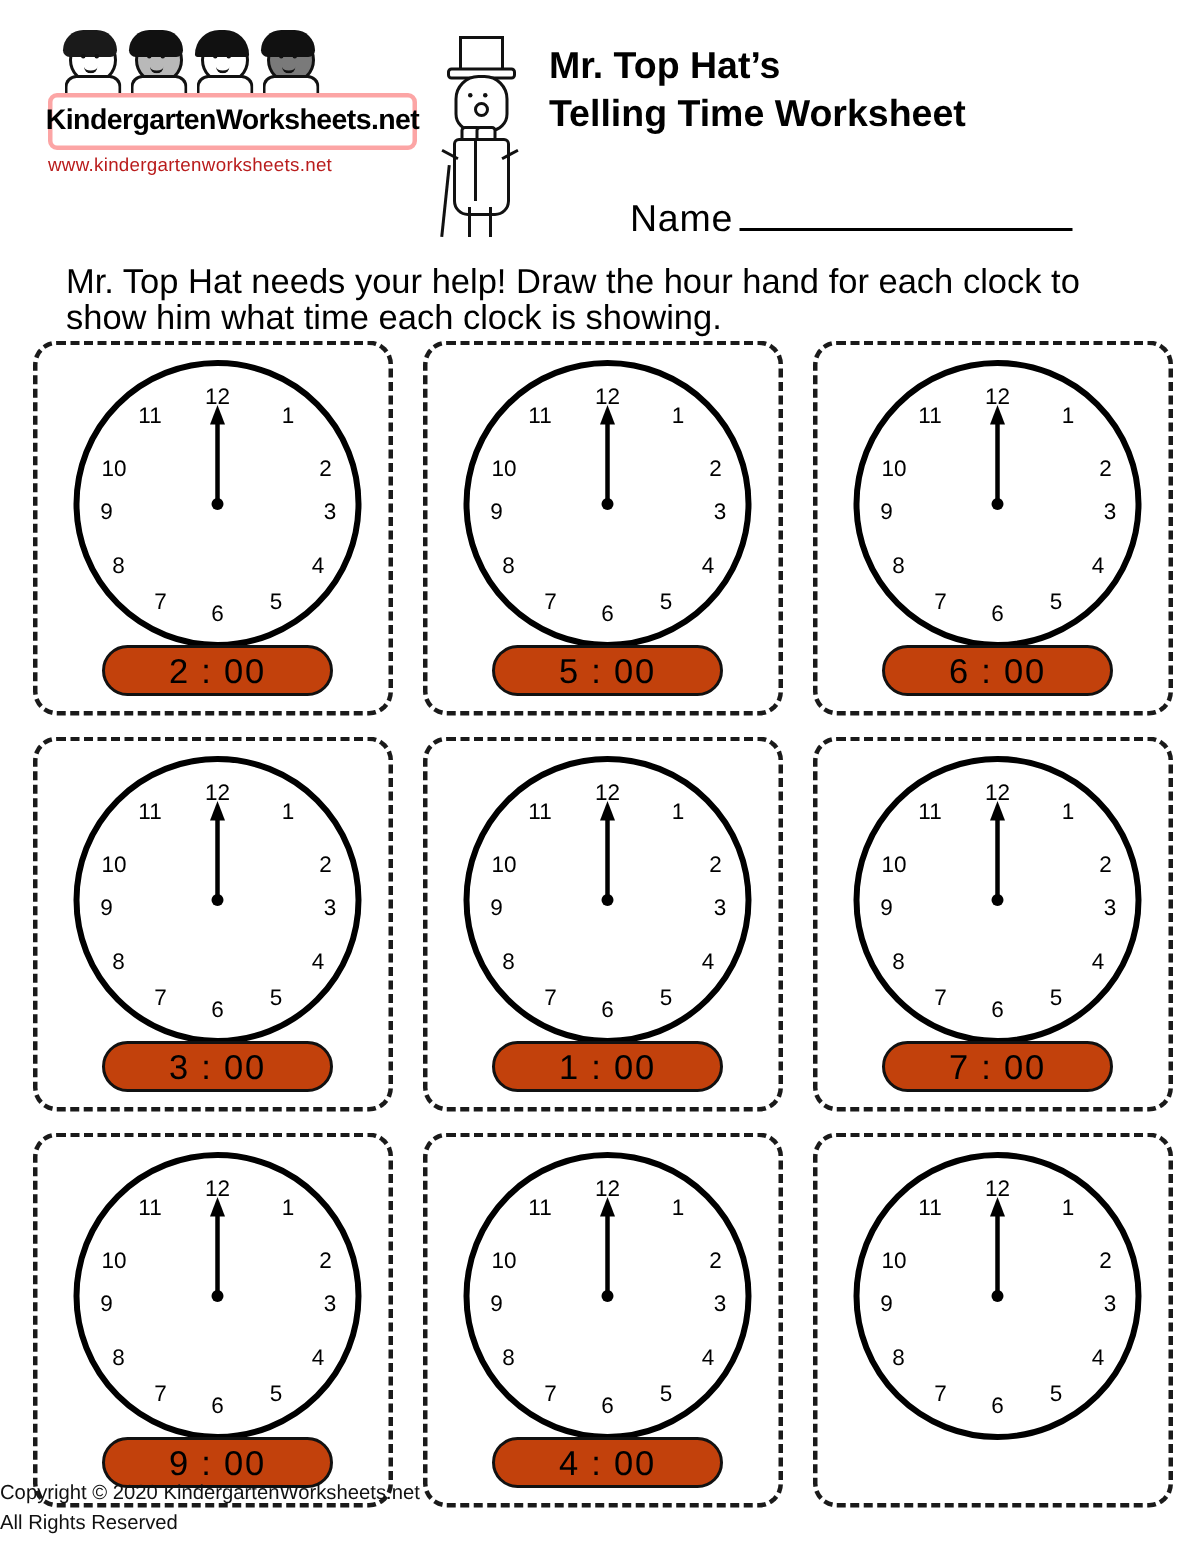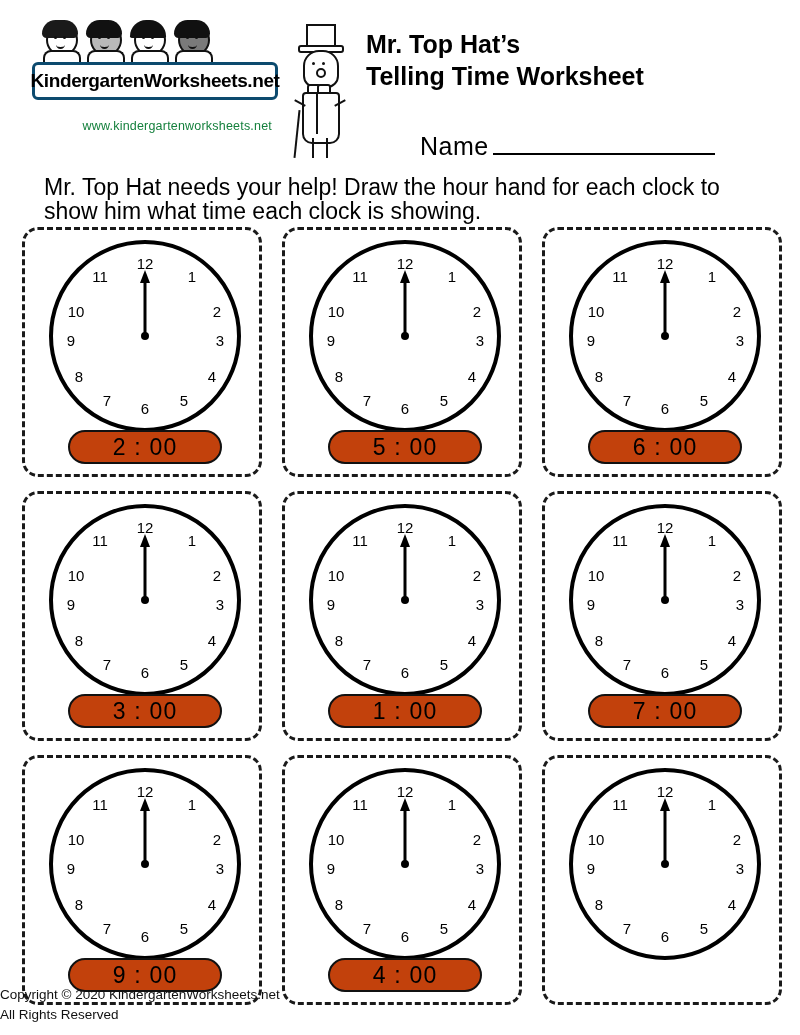--- a/index.html
+++ b/index.html
@@ -88,39 +88,39 @@
   .kid.k1 { left: 0; }
   .kid.k2 { left: 44px; }
   .kid.k3 { left: 88px; }
   .kid.k4 { left: 132px; }
 
   .logo-banner {
     position: relative;
     margin-top: 2px;
     width: 240px;
     height: 32px;
-    border: 3px solid #0c4a6e;
+    border: 3px solid #fca5a5;
     border-radius: 6px;
     background: #fff;
     display: flex;
     align-items: center;
     justify-content: center;
   }
   .logo-banner .lb-text {
     font-size: 19px;
     font-weight: bold;
     letter-spacing: -0.4px;
     white-space: nowrap;
   }
   .logo-url {
-    margin-top: 19px;
+    margin-top: 3px;
     width: 240px;
-    text-align: right;
+    text-align: left;
     font-size: 12.5px;
-    color: #15803d;
+    color: #b91c1c;
     letter-spacing: 0.2px;
   }
 
   
   .tophat-man {
     position: absolute;
     left: 292px;
     top: 24px;
     width: 66px;
     height: 136px;

